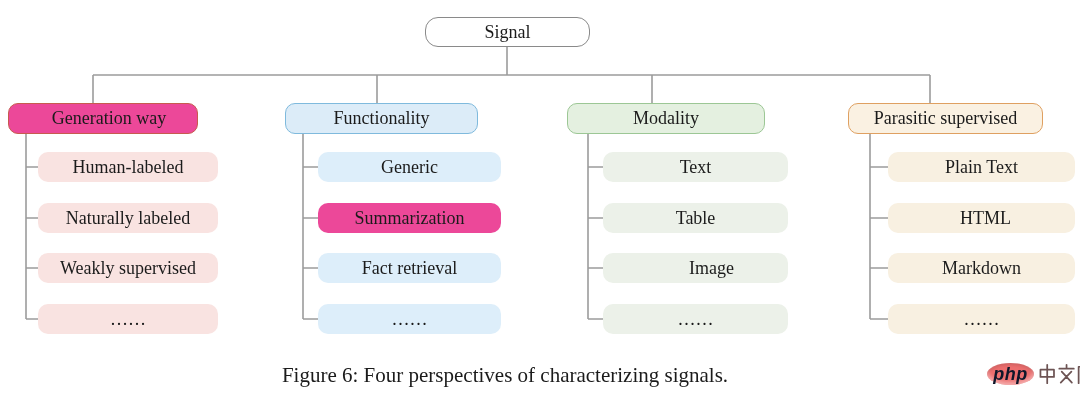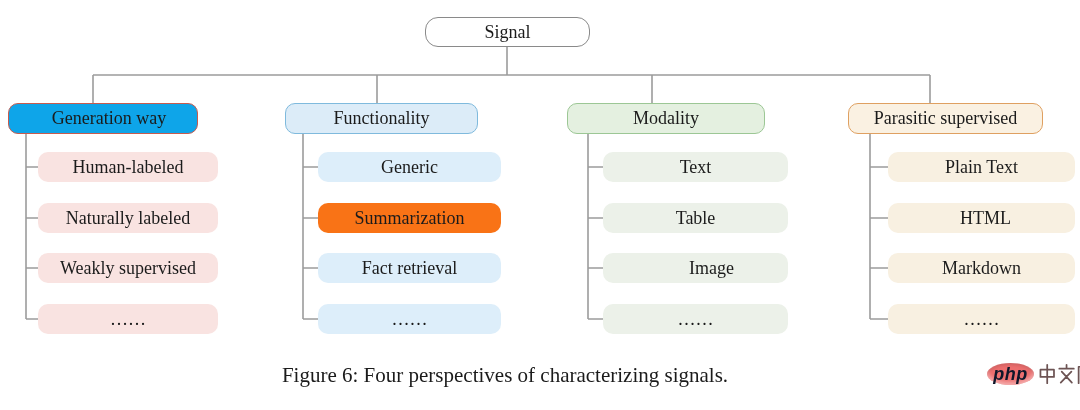--- a/index.html
+++ b/index.html
@@ -63,31 +63,31 @@
     <path d="M507 47 V75 M93 75 H930 M93 75 V104 M377 75 V104 M652 75 V104 M930 75 V104" style="stroke: rgb(156, 156, 156);"></path>
     <path d="M26 133 V319 M26 167 H44 M26 218 H44 M26 268 H44 M26 319 H44" style="stroke: rgb(156, 156, 156);"></path>
     <path d="M303 133 V319 M303 167 H324 M303 218 H324 M303 268 H324 M303 319 H324" style="stroke: rgb(156, 156, 156);"></path>
     <path d="M588 133 V319 M588 167 H609 M588 218 H609 M588 268 H609 M588 319 H609" style="stroke: rgb(156, 156, 156);"></path>
     <path d="M870 133 V319 M870 167 H894 M870 218 H894 M870 268 H894 M870 319 H894" style="stroke: rgb(156, 156, 156);"></path>
   </svg>
 
   <div class="node root-node" style="border-color: rgb(138, 138, 138);">Signal</div>
 
   <div class="col" id="col1">
-    <div class="node header-node" style="background-color: #0ea5e9; border-color: rgb(199, 91, 78); padding-left: 12px;">Generation way</div>
+    <div class="node header-node" style="background-color: #ec4899; border-color: rgb(199, 91, 78); padding-left: 12px;">Generation way</div>
     <div class="node item-node r1" style="background-color: rgb(249, 227, 225);">Human-labeled</div>
     <div class="node item-node r2" style="background-color: rgb(249, 227, 225);">Naturally labeled</div>
     <div class="node item-node r3" style="background-color: rgb(249, 227, 225);">Weakly supervised</div>
     <div class="node item-node r4" style="background-color: rgb(249, 227, 225);">……</div>
   </div>
 
   <div class="col" id="col2">
     <div class="node header-node" style="background-color: rgb(220, 236, 248); border-color: rgb(127, 186, 221);">Functionality</div>
     <div class="node item-node r1" style="background-color: rgb(221, 238, 250);">Generic</div>
-    <div class="node item-node r2" style="background-color: #f97316;">Summarization</div>
+    <div class="node item-node r2" style="background-color: #ec4899;">Summarization</div>
     <div class="node item-node r3" style="background-color: rgb(221, 238, 250);">Fact retrieval</div>
     <div class="node item-node r4" style="background-color: rgb(221, 238, 250);">……</div>
   </div>
 
   <div class="col" id="col3">
     <div class="node header-node" style="background-color: rgb(228, 240, 224); border-color: rgb(156, 199, 149);">Modality</div>
     <div class="node item-node r1" style="background-color: rgb(236, 241, 233);">Text</div>
     <div class="node item-node r2" style="background-color: rgb(236, 241, 233);">Table</div>
     <div class="node item-node r3" style="background-color: rgb(236, 241, 233); padding-left: 32px;">Image</div>
     <div class="node item-node r4" style="background-color: rgb(236, 241, 233);">……</div>

